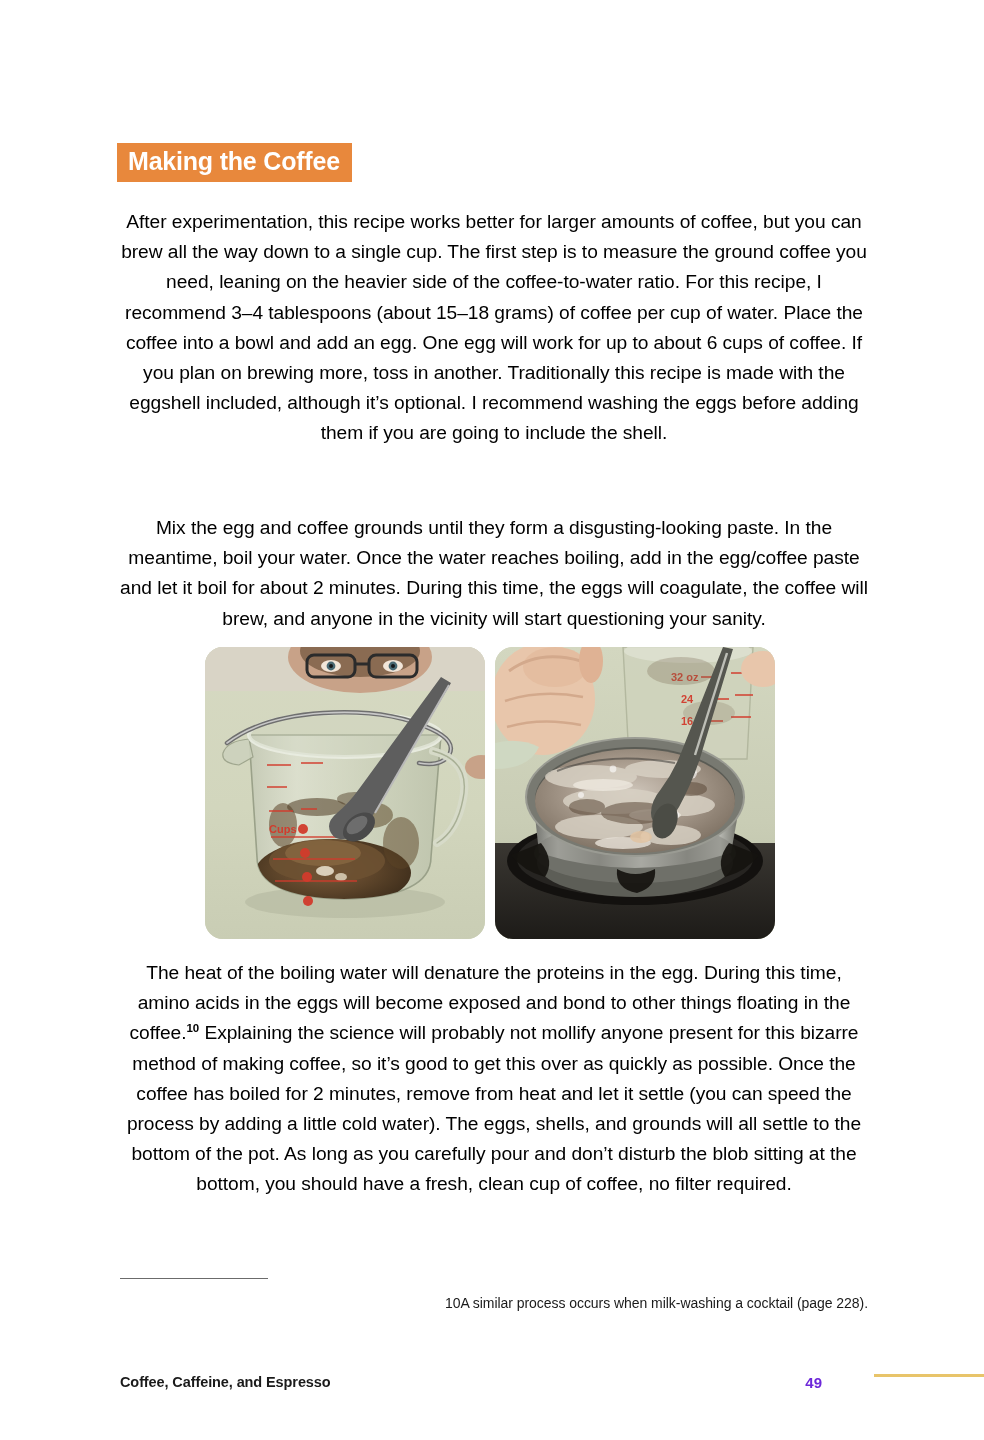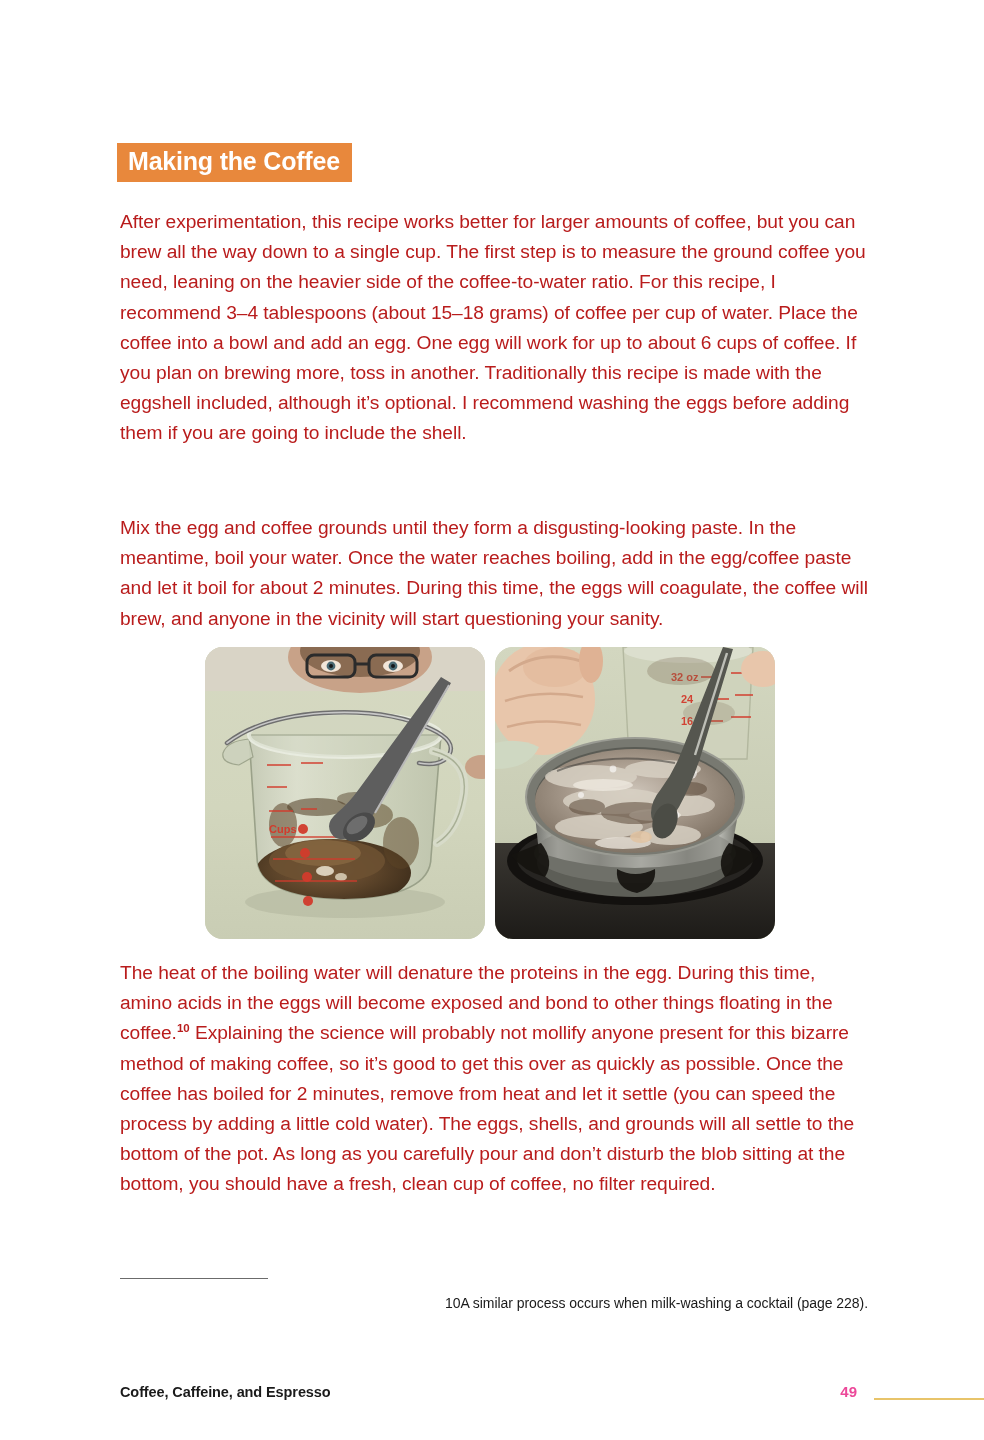--- a/index.html
+++ b/index.html
@@ -45,23 +45,23 @@
   
   .col {
     position: absolute;
     left: 120px;
     width: 748px;
   }
   p.body {
     margin: 0 0 26px 0;
     font-size: 19.2px;
     line-height: 30.2px;
-    color: #b91c1c;
+    color: #000000;
     letter-spacing: -0.05px;
-    text-align: left;
+    text-align: center;
   }
   sup.fn-ref {
     font-size: 11.5px;
     vertical-align: super;
     line-height: 0;
     font-weight: 600;
   }
 
   #para-block-1 { top: 207px; }
   #para-block-2 { top: 513px; }
@@ -113,34 +113,35 @@
   }
 
   
   .footer {
     position: absolute;
     left: 120px;
     top: 1374px;
     width: 864px;
     height: 26px;
     display: flex;
-    align-items: flex-end;
+    align-items: flex-start;
+    gap: 35px;
   }
   .footer-title {
     font-size: 14.5px;
     font-weight: bold;
     color: #1a1a1a;
     letter-spacing: -0.1px;
     white-space: nowrap;
   }
   .footer-spacer { flex: 1 1 auto; }
   .footer-page {
     font-size: 15px;
     font-weight: bold;
-    color: #ec4899;
+    color: #6d28d9;
     margin-right: 17px;
   }
   .footer-rule {
     width: 110px;
     height: 2.5px;
     background: #e8c46a;
   }
 </style>
 </head>
 <body>

